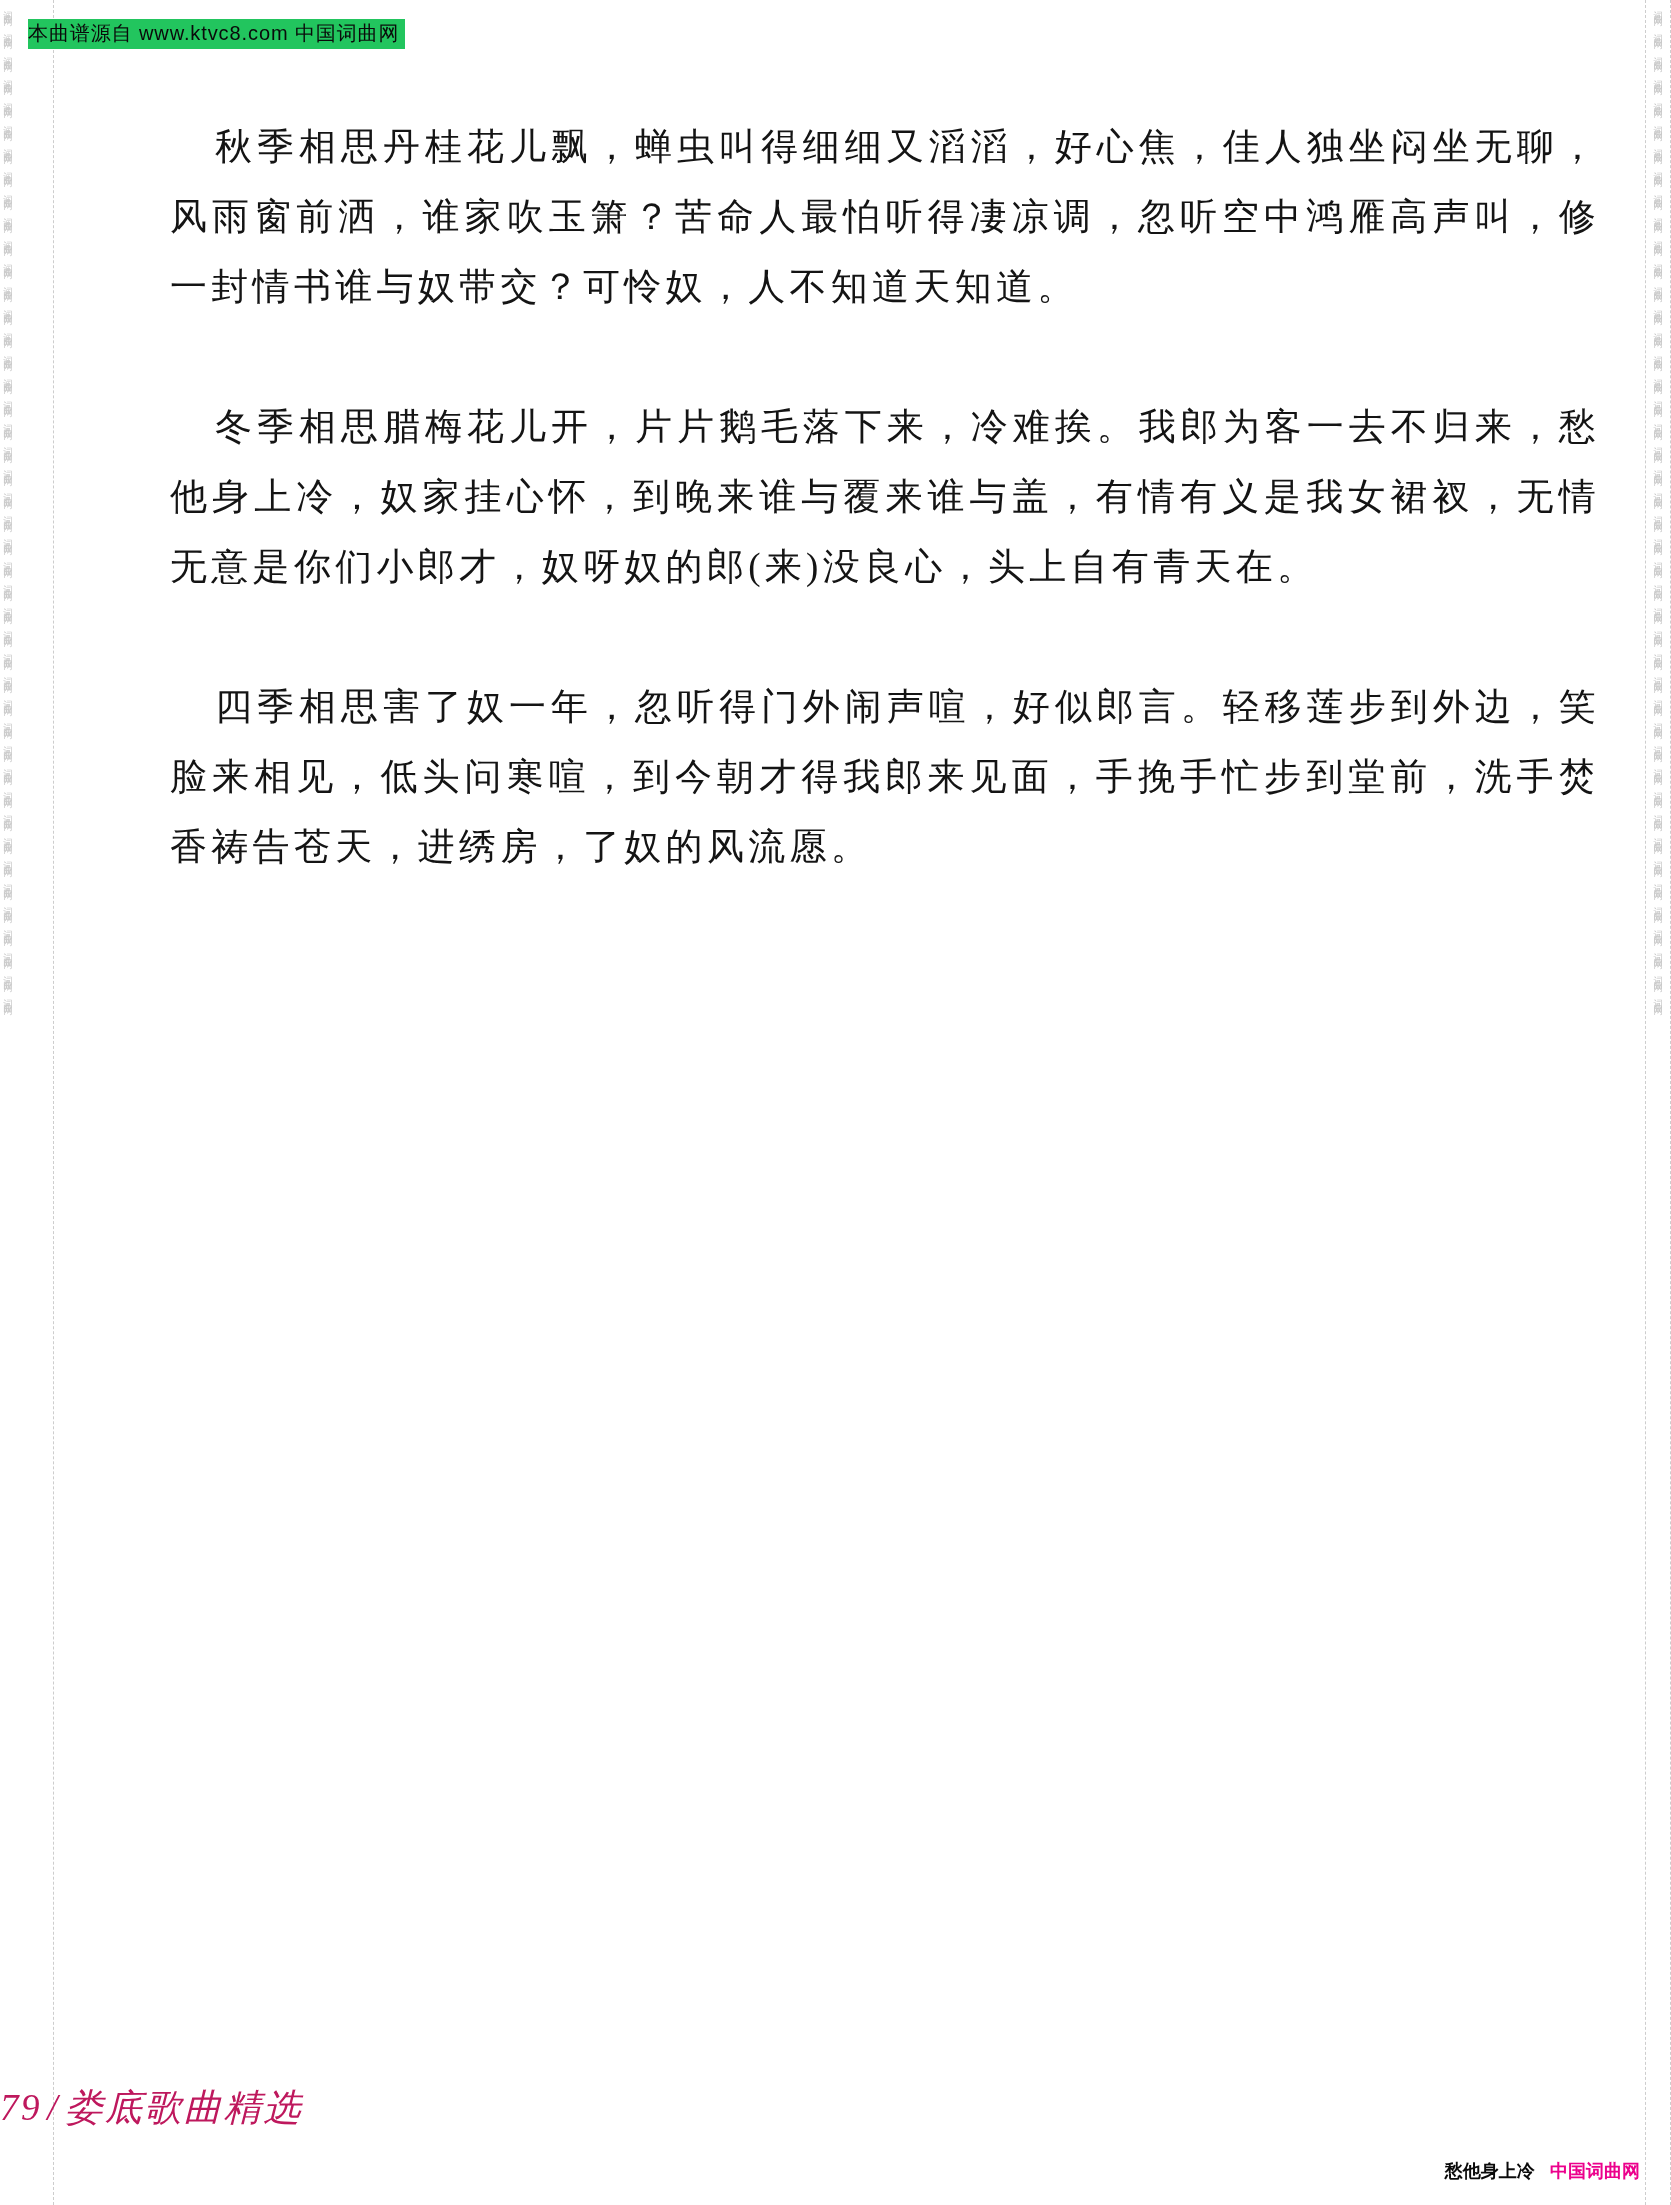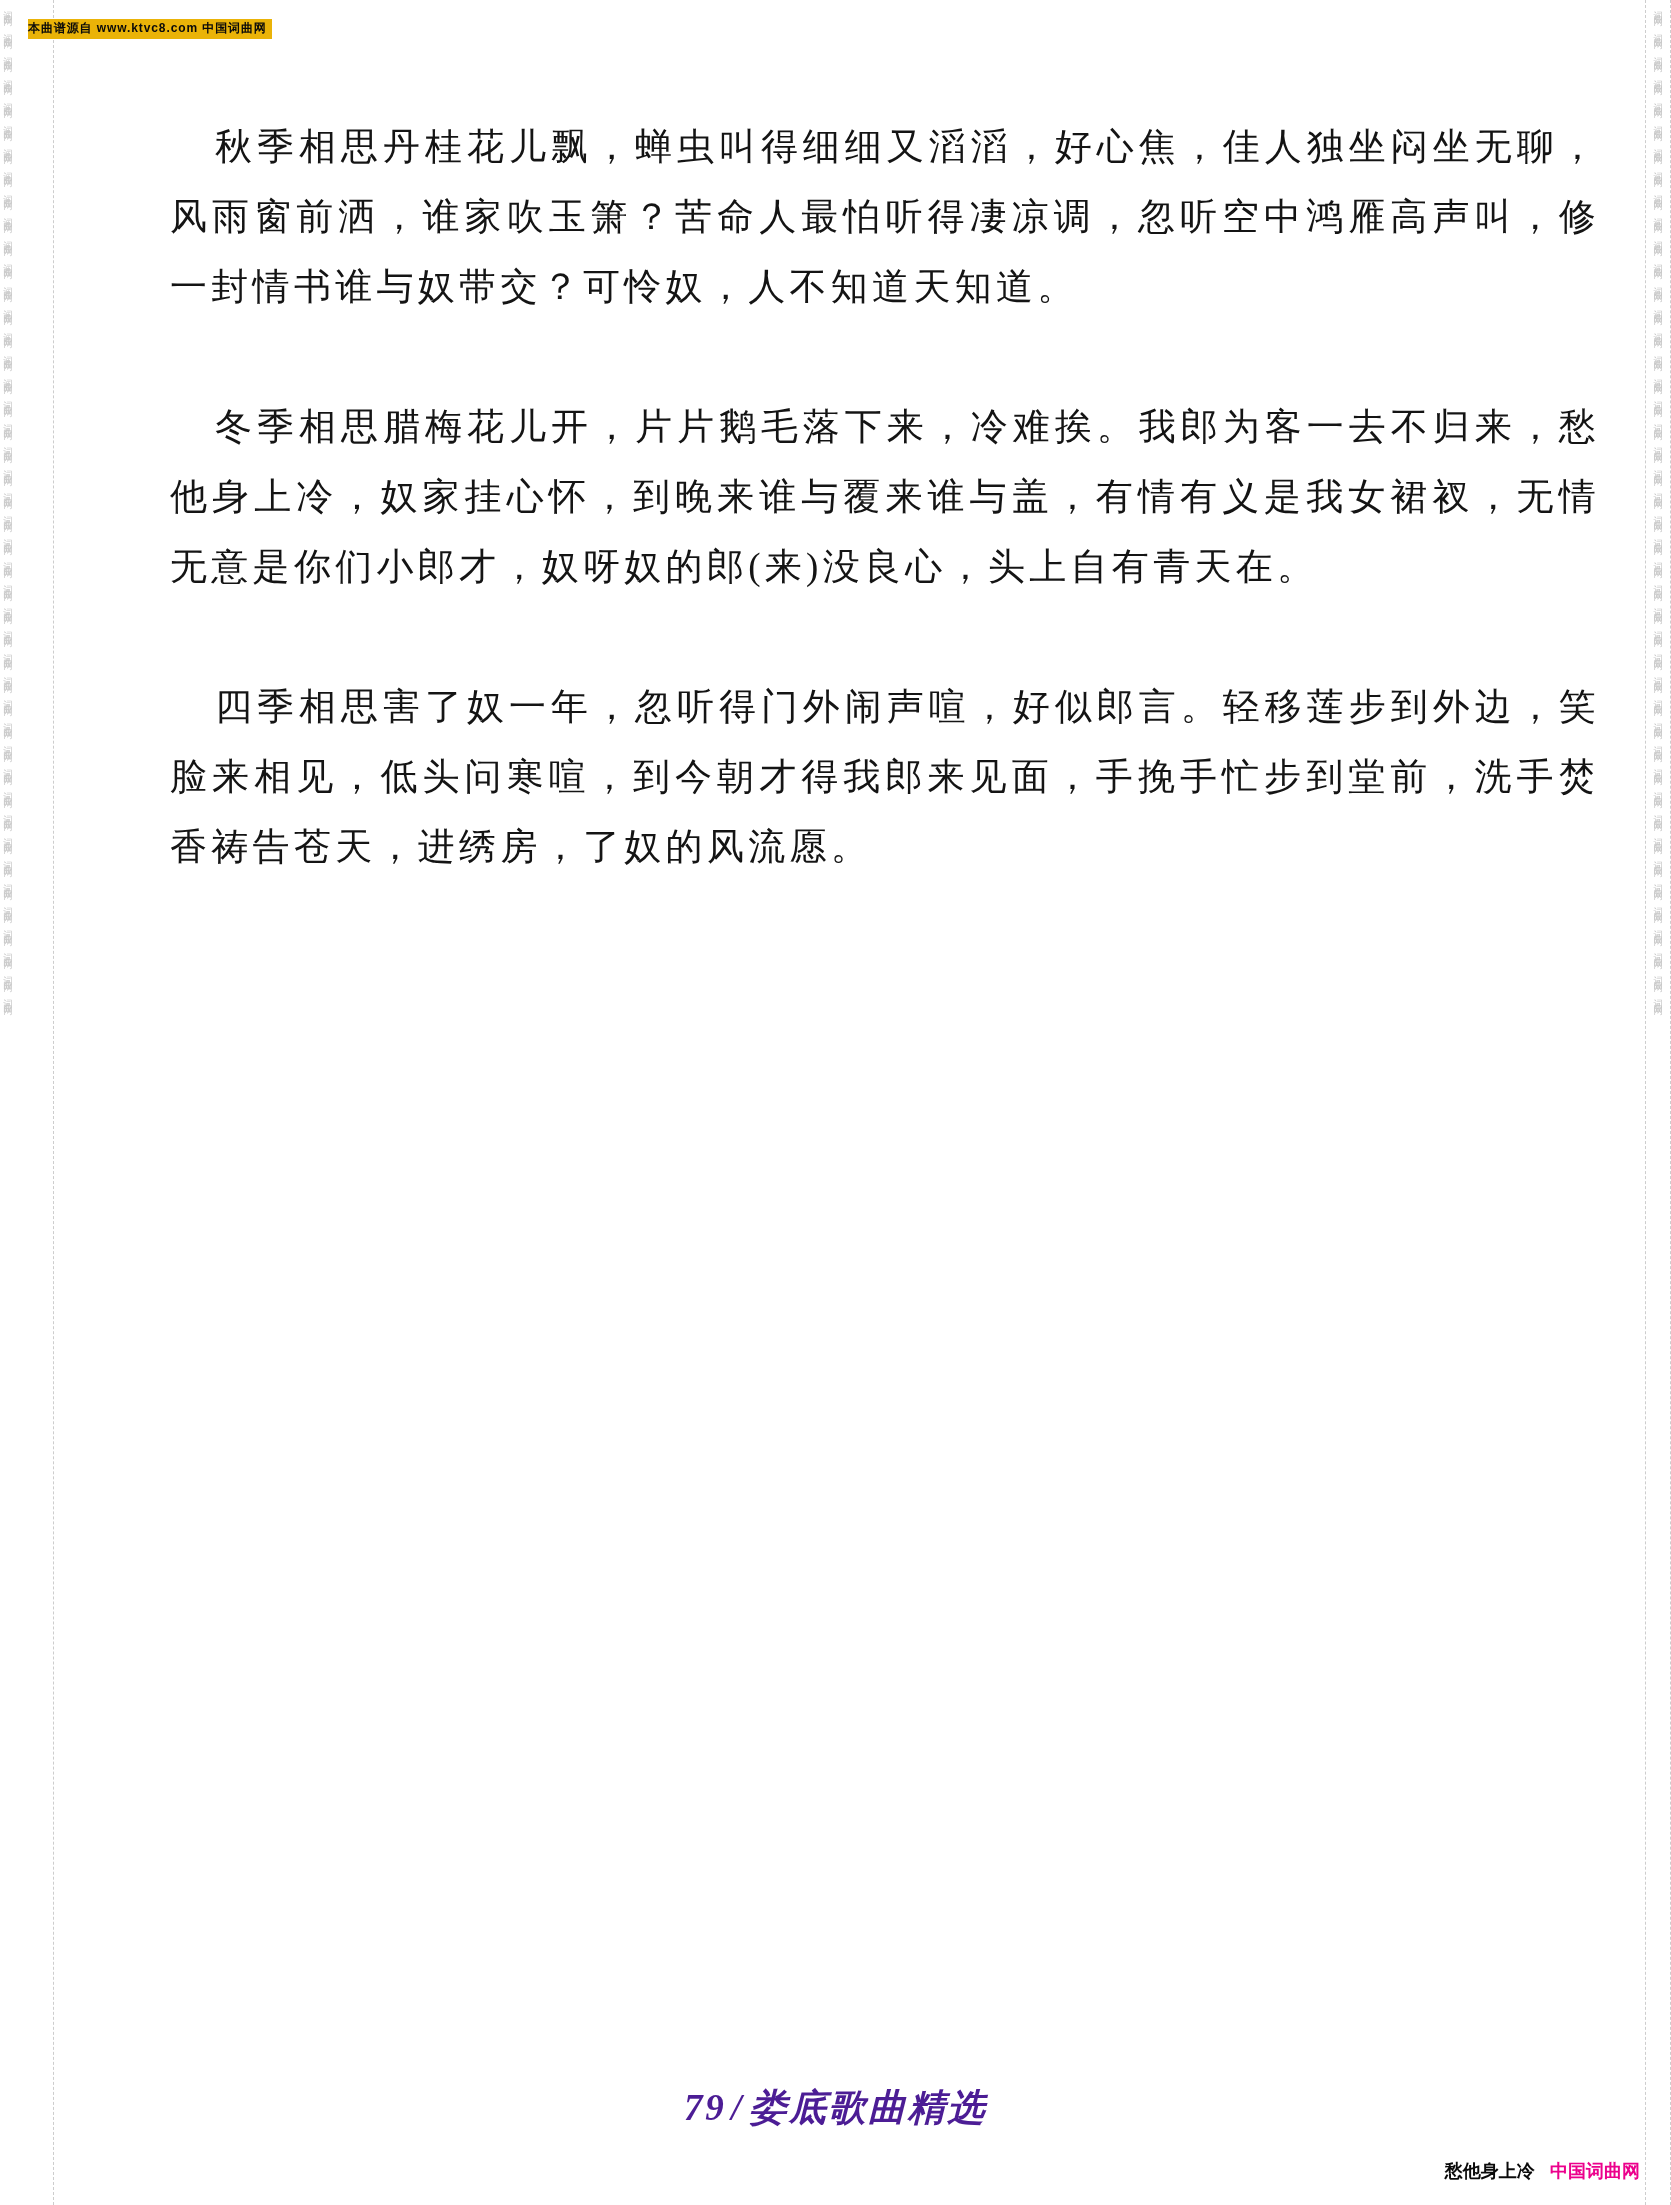--- a/index.html
+++ b/index.html
@@ -39,25 +39,25 @@
     padding-left: 6.8px; padding-top: 3.4px;
     border-left: 0.9px dashed #cdcdcd;
     border-right: 1.7px dashed #cdcdcd;
   }
 
   
   .top-note {
     position: absolute;
     left: 28px; top: 18.7px;
     font-family: "Liberation Sans", "DejaVu Sans", sans-serif;
-    font-weight: bold;
-    font-size: 12px;
+    font-weight: normal;
+    font-size: 20px;
     letter-spacing: 0.9px;
     color: #0a0a0a;
-    background: #eab308;
+    background: #22c55e;
     padding: 1.7px 5.1px 1.7px 0;
     z-index: 2;
     white-space: nowrap;
   }
 
   
   .lyrics {
     position: absolute;
     left: 170px; top: 112px;
     width: 1430px;
@@ -73,26 +73,25 @@
     text-indent: 45px;
     margin-bottom: 70px;
     text-align-last: left;
   }
 
   
   .footer-center {
     position: absolute;
     left: 0; top: 2083px;
     width: 100%;
-    text-align: center;
     font-size: 37px;
-    font-weight: bold;
+    font-weight: normal;
     font-style: italic;
     letter-spacing: 2.6px;
-    color: #4c1d95;
+    color: #be185d;
     z-index: 2;
   }
   .footer-center .pgnum { margin-right: 3.4px; }
   .footer-center .sep { margin: 0 5.1px 0 1.7px; }
 
   
   .footer-right {
     position: absolute;
     right: 31px; bottom: 22px;
     font-family: "Liberation Sans", "DejaVu Sans", sans-serif;

